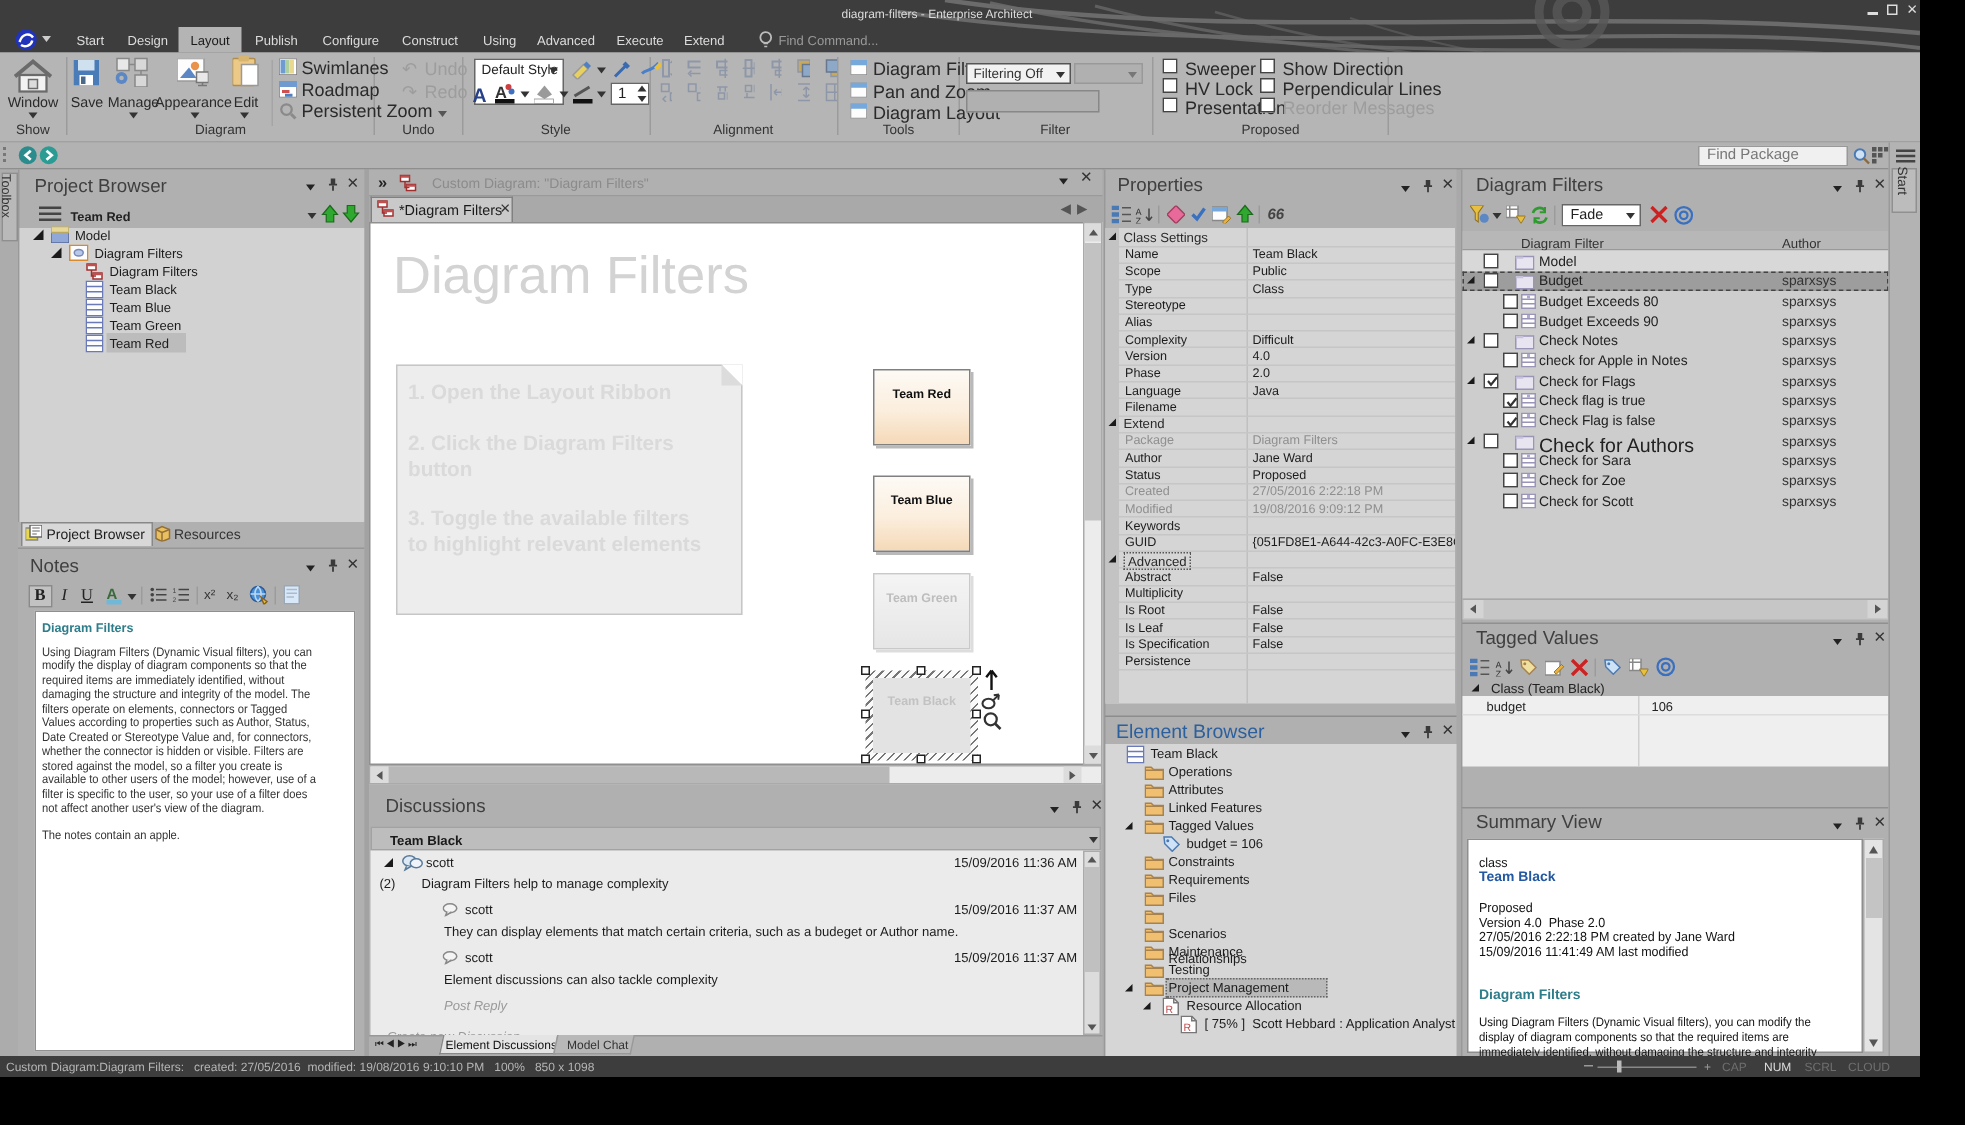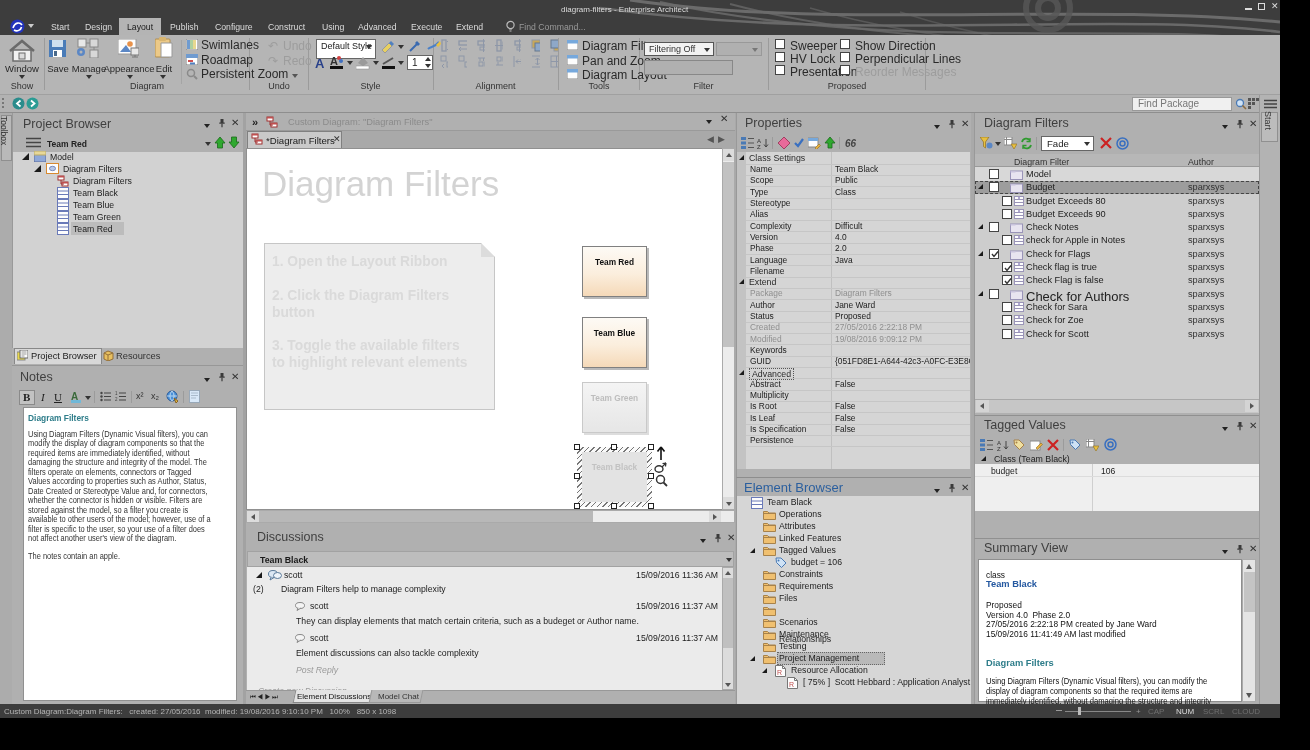--- a/index.html
+++ b/index.html
@@ -157,21 +157,21 @@
     </div>
 <div class="ritem" style="left:201px;top:67px">Persistent Zoom <span class="caret" style="border-top-color:#555"></span></div>
 <div class="glabel" style="left:45px;top:81px;width:204px">Diagram</div>
 
 <div class="ab" style="left:268px;top:39px;color:#9d9d9d;font-size:12px">↶</div>
 <div class="ritem" style="left:283px;top:39px;color:#9d9d9d">Undo</div>
 <div class="ab" style="left:268px;top:54px;color:#9d9d9d;font-size:12px">↷</div>
 <div class="ritem" style="left:283px;top:54px;color:#9d9d9d">Redo</div>
 <div class="glabel" style="left:250px;top:81px;width:58px">Undo</div>
 
-<div class="ab" style="left:316px;top:39px;width:60px;height:20px;background:#fff;border:1px solid #666;font-size:9px;color:#222;line-height:13px;padding-left:4px;white-space:nowrap">Default Style<span class="caret" style="position:absolute;right:3px;top:5px"></span></div>
+<div class="ab" style="left:316px;top:39px;width:60px;height:31px;background:#fff;border:1px solid #666;font-size:9px;color:#222;line-height:13px;padding-left:4px;white-space:nowrap">Default Style<span class="caret" style="position:absolute;right:3px;top:5px"></span></div>
 <div class="ab" style="left:381px;top:40px">
       <svg width="14" height="13">
         <path d="M1,10 L8,3 l3,3 L4,13 Z" fill="#e8d060" stroke="#999"></path>
         <path d="M8,3 l2,-2 3,3 -2,2 Z" fill="#5080c0"></path>
       </svg>
     </div>
 <div class="ab caret" style="left:398px;top:45px"></div>
 <div class="ab" style="left:408px;top:39px">
       <svg width="14" height="14">
         <path d="M2,12 L10,4" stroke="#3a6ab0" stroke-width="2"></path>

